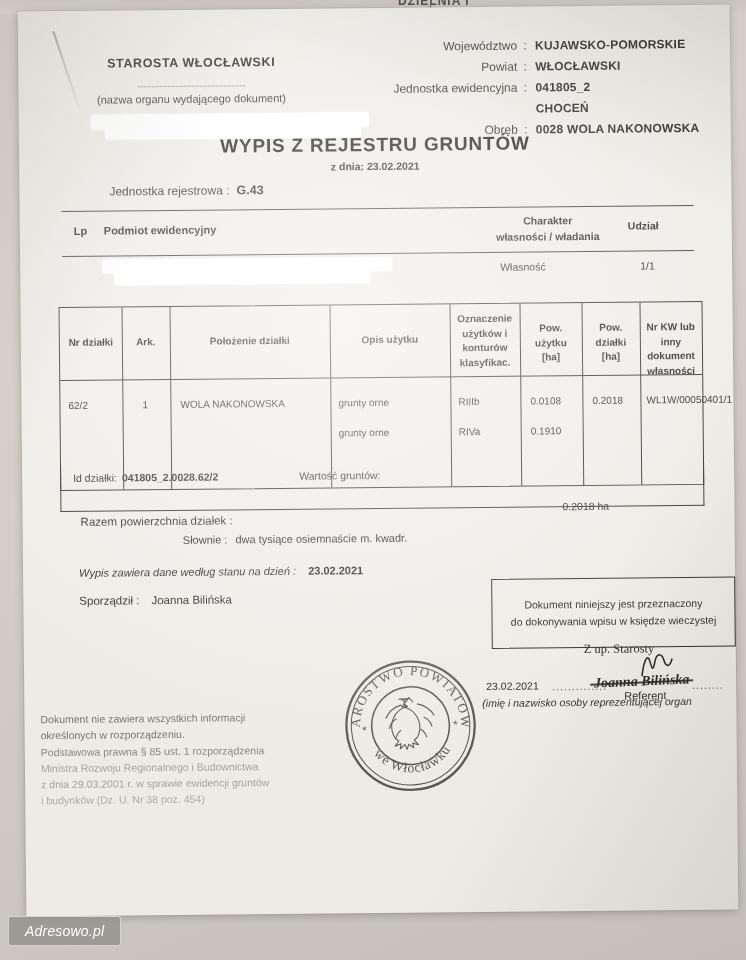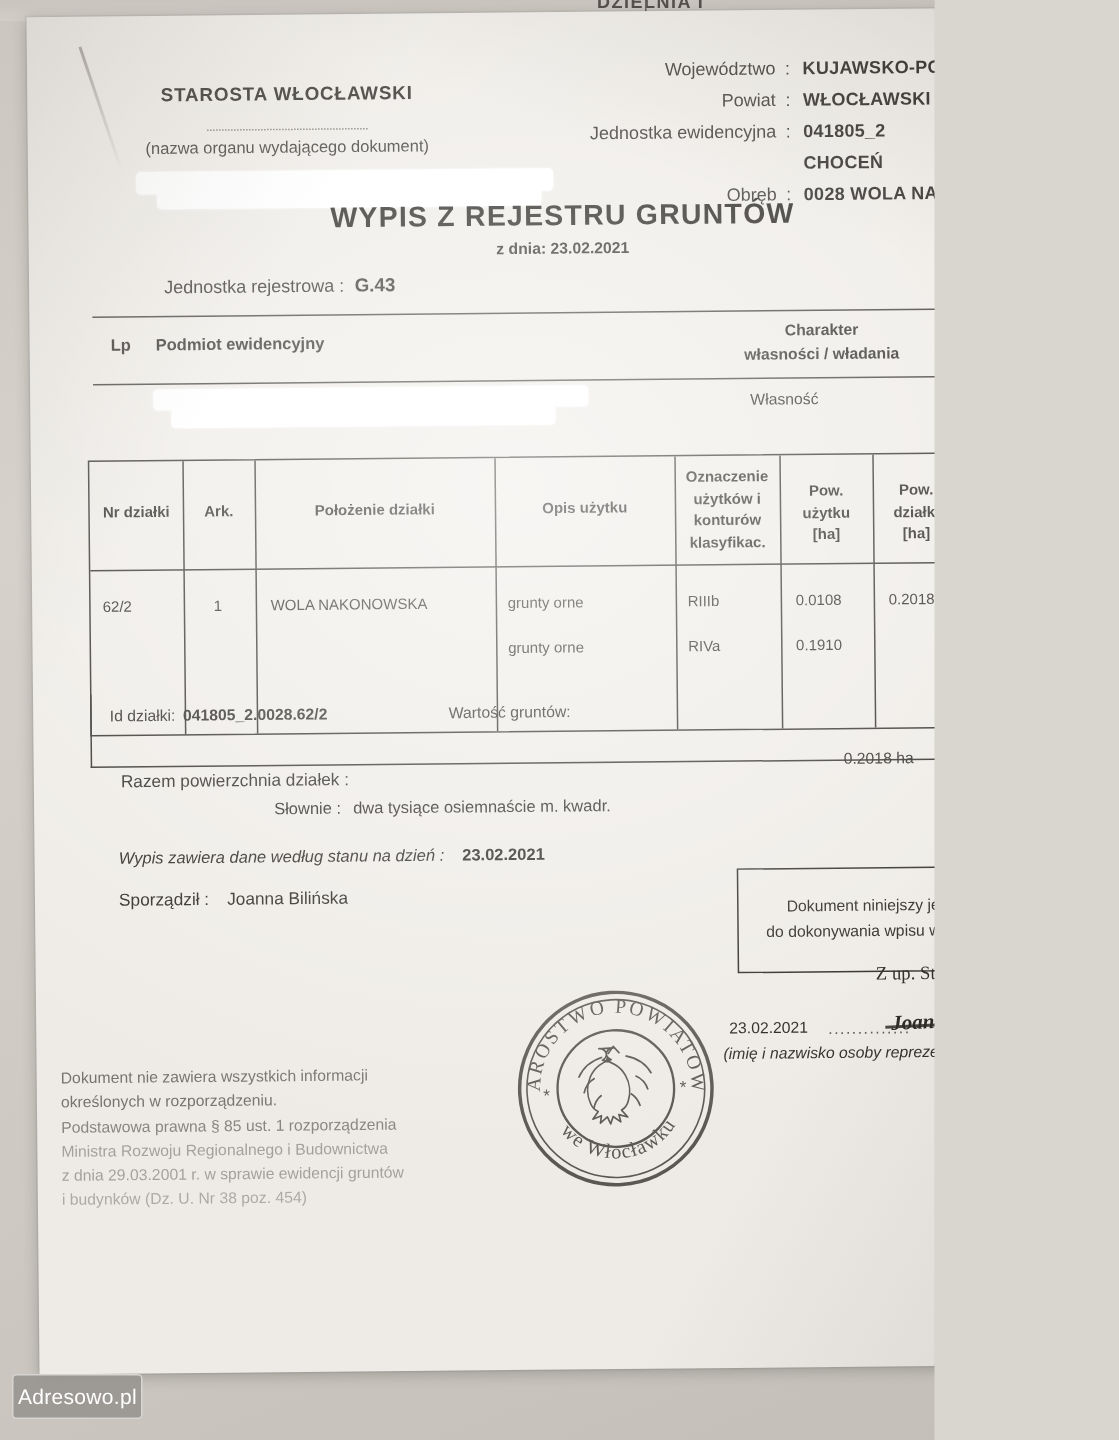--- a/index.html
+++ b/index.html
@@ -2,21 +2,21 @@
 <html><head>
 <meta charset="utf-8">
 <style>
   html, body {
     margin: 0; padding: 0;
     background: #d9d6d0;
     font-family: "Liberation Sans", sans-serif;
   }
   #shot {
     position: relative;
-    width: 623px; height: 960px;
+    width: 746px; height: 960px;
     overflow: hidden;
     background: #cfcbc4;
   }
   
   .backdrop {
     position: absolute; inset: 0;
     background:
       linear-gradient(160deg, #cbc7c0 0%, #d6d2cb 30%, #cdc9c2 70%, #c4c0b9 100%);
   }
   
@@ -260,26 +260,27 @@
     opacity: 0.72;
   }
   .legal div { white-space: nowrap; }
   .legal .fade1 { opacity: 0.85; }
   .legal .fade2 { opacity: 0.62; }
   .legal .fade3 { opacity: 0.55; }
 
   
   .watermark {
     position: absolute; left: 8px; top: 916px;
-    padding: 6px 3px;
+    padding: 6px 16px;
     background: rgba(150,148,144,0.88);
     border: 1px solid rgba(225,223,220,0.85);
     border-radius: 3px;
     color: #ffffff; font-size: 14px;
     letter-spacing: 0.2px;
+    font-style: italic;
   }
 </style>
 </head>
 <body>
 
 <div id="shot">
 
   <div class="backdrop"></div>
 
   <div class="top-strip">

